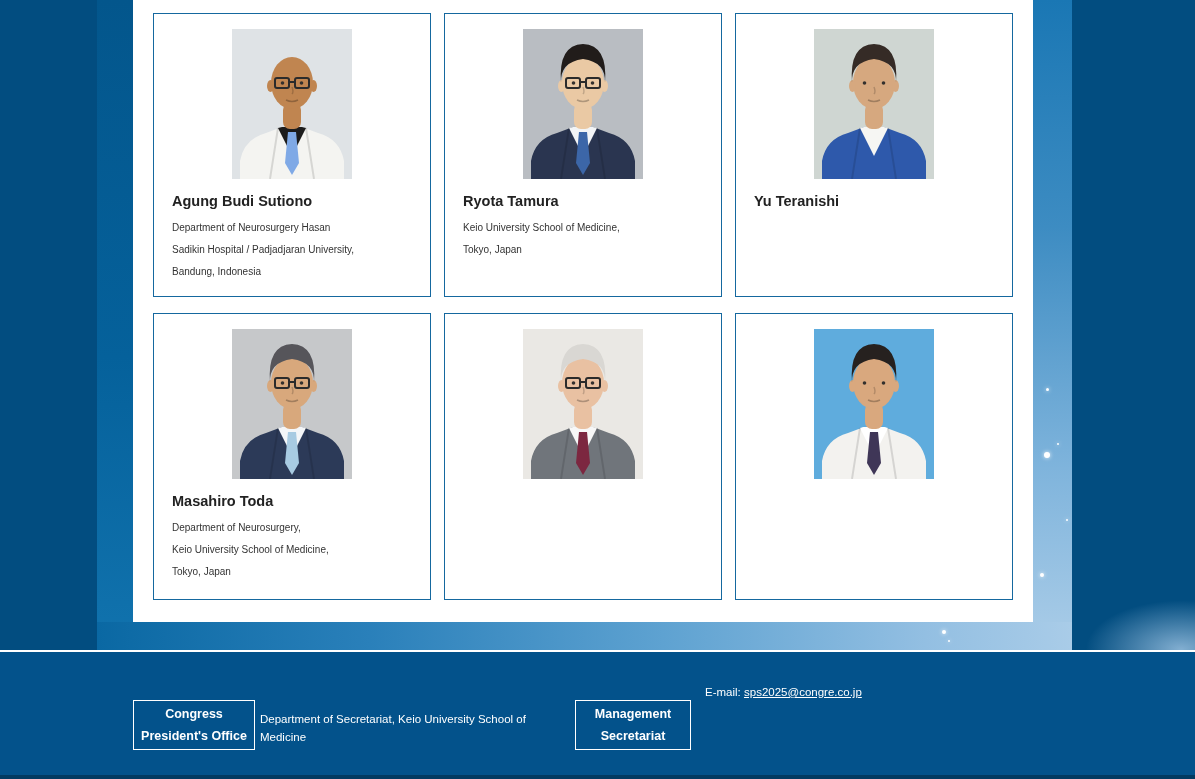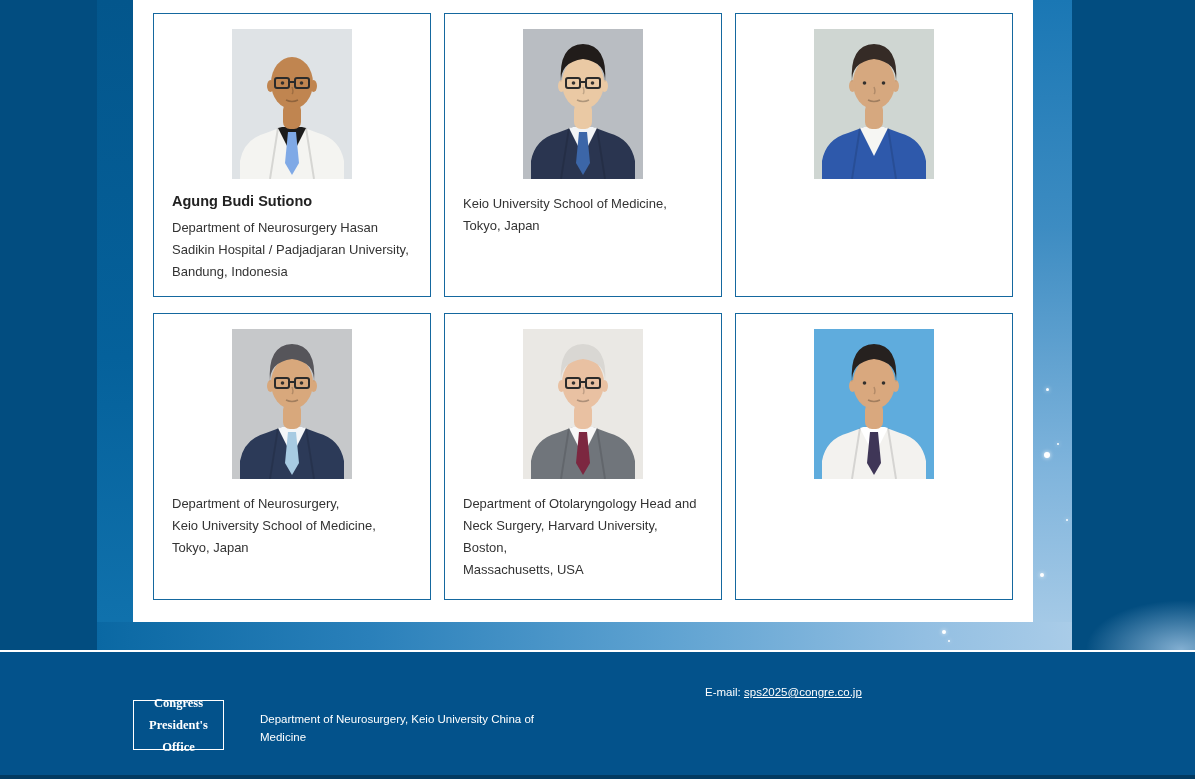--- a/index.html
+++ b/index.html
@@ -22,29 +22,29 @@
 
   
   .content-panel { position:absolute; left:133px; top:0; width:900px; height:622px; background:#fff; }
   .cards-grid { position:absolute; left:20px; top:13px; width:860px;
     display:grid; grid-template-columns:repeat(3,1fr); grid-template-rows:284px 287px;
     column-gap:13px; row-gap:16px; }
   .card { background:#fff; border:1px solid #15689f; padding:15px 18px 0 18px; overflow:hidden; }
   .photo { width:120px; height:150px; margin:0 auto 14px auto; overflow:hidden; }
   .photo svg { display:block; }
   .name { font-size:14.5px; font-weight:bold; color:#222; margin:6px 0 8px 0; }
-  .affiliation { font-size:13px; color:#333; line-height:22px; white-space:pre-line; }
+  .affiliation { font-size:10px; color:#333; line-height:22px; white-space:pre-line; }
 
   
   .footer { position:absolute; left:0; top:650px; width:1195px; height:129px;
     background:#03528b; border-top:2px solid #fff; }
   .footer-bottom-strip { position:absolute; left:0; bottom:0; width:100%; height:4px; background:#023a61; }
   .label-box { position:absolute; border:1px solid #fff; display:flex; align-items:center; justify-content:center;
     color:#fff; font-weight:bold; font-size:12.5px; line-height:22px; text-align:center; white-space:pre-line; }
-  .po-box { left:133px; top:48px; width:91px; height:50px;font-family:Liberation Serif, serif; }
+  .po-box { left:133px; top:48px; width:122px; height:50px; }
   .ms-box { left:575px; top:48px; width:116px; height:50px; }
   .po-text { position:absolute; left:260px; top:58px; width:320px; color:#fff;
     font-size:11.5px; line-height:18px; white-space:pre-line; }
   .ms-text { position:absolute; left:705px; top:29px; width:345px; color:#fff;
     font-size:11.5px; line-height:18px; }
   .ms-address { white-space:pre-line; }
   .email-line { margin-top:2px; }
   .email-line a { color:#fff; text-decoration:underline; cursor:pointer; }
 </style>
 </head>
@@ -113,20 +113,21 @@
                 <rect x="43" y="49" width="14" height="10" rx="2"></rect>
                 <rect x="63" y="49" width="14" height="10" rx="2"></rect>
                 <line x1="57" y1="53" x2="63" y2="53"></line>
               </g>
               <circle cx="50.5" cy="54" r="1.8" fill="#33302e"></circle>
               <circle cx="69.5" cy="54" r="1.8" fill="#33302e"></circle>
               <path d="M60,58 Q62,63 60,65" stroke="rgba(0,0,0,0.18)" stroke-width="1.5" fill="none"></path>
               <path d="M54,71 Q60,74 66,71" stroke="rgba(0,0,0,0.25)" stroke-width="1.5" fill="none"></path>
             </svg>
           </div>
+        <div class="name">Ryota Tamura</div>
         <div class="affiliation">Keio University School of Medicine,
 Tokyo, Japan</div>
       </div>
 
       <div class="card">
         <div class="photo">
             <svg xmlns="http://www.w3.org/2000/svg" viewBox="0 0 120 150" width="120" height="150">
               <rect width="120" height="150" fill="#cfd6d2"></rect>
               <path d="M8,150 L8,132 Q12,110 34,104 L50,98 L70,98 L86,104 Q108,110 112,132 L112,150 Z" fill="#2e59ab"></path>
               <path d="M46,99 L60,127 L74,99 L70,98 L50,98 Z" fill="#f6f6f3"></path>
@@ -135,20 +136,21 @@
               <ellipse cx="60" cy="54" rx="21" ry="26" fill="#d6a87f"></ellipse>
               <ellipse cx="38.5" cy="57" rx="3.5" ry="6" fill="#d6a87f"></ellipse>
               <ellipse cx="81.5" cy="57" rx="3.5" ry="6" fill="#d6a87f"></ellipse>
               <path d="M38,54 Q35,16 60,15 Q85,16 82,54 Q83,33 60,30 Q37,33 38,54 Z" fill="#352b26"></path>
               <circle cx="50.5" cy="54" r="1.8" fill="#33302e"></circle>
               <circle cx="69.5" cy="54" r="1.8" fill="#33302e"></circle>
               <path d="M60,58 Q62,63 60,65" stroke="rgba(0,0,0,0.18)" stroke-width="1.5" fill="none"></path>
               <path d="M54,71 Q60,74 66,71" stroke="rgba(0,0,0,0.25)" stroke-width="1.5" fill="none"></path>
             </svg>
           </div>
+        <div class="name">Yu Teranishi</div>
       </div>
 
       <div class="card">
         <div class="photo">
             <svg xmlns="http://www.w3.org/2000/svg" viewBox="0 0 120 150" width="120" height="150">
               <rect width="120" height="150" fill="#c6c8ca"></rect>
               <path d="M8,150 L8,132 Q12,110 34,104 L50,98 L70,98 L86,104 Q108,110 112,132 L112,150 Z" fill="#2c3a58"></path>
               <path d="M46,99 L60,127 L74,99 L70,98 L50,98 Z" fill="#f4f6f8"></path>
               <path d="M46,99 L38,150 M74,99 L82,150" stroke="rgba(0,0,0,0.12)" stroke-width="2" fill="none"></path>
               <path d="M56,103 L64,103 L67,134 L60,146 L53,134 Z" fill="#a8cbe2"></path>
@@ -161,20 +163,21 @@
                 <rect x="43" y="49" width="14" height="10" rx="2"></rect>
                 <rect x="63" y="49" width="14" height="10" rx="2"></rect>
                 <line x1="57" y1="53" x2="63" y2="53"></line>
               </g>
               <circle cx="50.5" cy="54" r="1.8" fill="#33302e"></circle>
               <circle cx="69.5" cy="54" r="1.8" fill="#33302e"></circle>
               <path d="M60,58 Q62,63 60,65" stroke="rgba(0,0,0,0.18)" stroke-width="1.5" fill="none"></path>
               <path d="M54,71 Q60,74 66,71" stroke="rgba(0,0,0,0.25)" stroke-width="1.5" fill="none"></path>
             </svg>
           </div>
+        <div class="name">Masahiro Toda</div>
         <div class="affiliation">Department of Neurosurgery,
 Keio University School of Medicine,
 Tokyo, Japan</div>
       </div>
 
       <div class="card">
         <div class="photo">
             <svg xmlns="http://www.w3.org/2000/svg" viewBox="0 0 120 150" width="120" height="150">
               <rect width="120" height="150" fill="#eae8e4"></rect>
               <path d="M8,150 L8,132 Q12,110 34,104 L50,98 L70,98 L86,104 Q108,110 112,132 L112,150 Z" fill="#70757b"></path>
@@ -190,23 +193,20 @@
                 <rect x="43" y="49" width="14" height="10" rx="2"></rect>
                 <rect x="63" y="49" width="14" height="10" rx="2"></rect>
                 <line x1="57" y1="53" x2="63" y2="53"></line>
               </g>
               <circle cx="50.5" cy="54" r="1.8" fill="#33302e"></circle>
               <circle cx="69.5" cy="54" r="1.8" fill="#33302e"></circle>
               <path d="M60,58 Q62,63 60,65" stroke="rgba(0,0,0,0.18)" stroke-width="1.5" fill="none"></path>
               <path d="M54,71 Q60,74 66,71" stroke="rgba(0,0,0,0.25)" stroke-width="1.5" fill="none"></path>
             </svg>
           </div>
-        <div class="affiliation">Department of Otolaryngology Head and
-Neck Surgery, Harvard University, Boston,
-Massachusetts, USA</div>
       </div>
 
       <div class="card">
         <div class="photo">
             <svg xmlns="http://www.w3.org/2000/svg" viewBox="0 0 120 150" width="120" height="150">
               <rect width="120" height="150" fill="#5facdd"></rect>
               <path d="M8,150 L8,132 Q12,110 34,104 L50,98 L70,98 L86,104 Q108,110 112,132 L112,150 Z" fill="#f3f2ef"></path>
               <path d="M46,99 L60,127 L74,99 L70,98 L50,98 Z" fill="#ffffff"></path>
               <path d="M46,99 L38,150 M74,99 L82,150" stroke="rgba(0,0,0,0.12)" stroke-width="2" fill="none"></path>
               <path d="M56,103 L64,103 L67,134 L60,146 L53,134 Z" fill="#3f3657"></path>
@@ -224,23 +224,27 @@
       </div>
 
     </div>
   </div>
 
   <div class="footer">
     <div class="label-box po-box">
       <span>Congress
 President's Office</span>
     </div>
-    <div class="po-text">Department of Neurosurgery, Keio University China of
+    <div class="po-text">Department of Secretariat, Keio University School of
 Medicine</div>
 
+    <div class="label-box ms-box">
+      <span>Management
+Secretariat</span>
+    </div>
     <div class="ms-text">
       <div class="email-line">
         <span>E-mail: </span><a>sps2025@congre.co.jp</a>
       </div>
     </div>
 
     <div class="footer-bottom-strip"></div>
   </div>
 
 </div>

